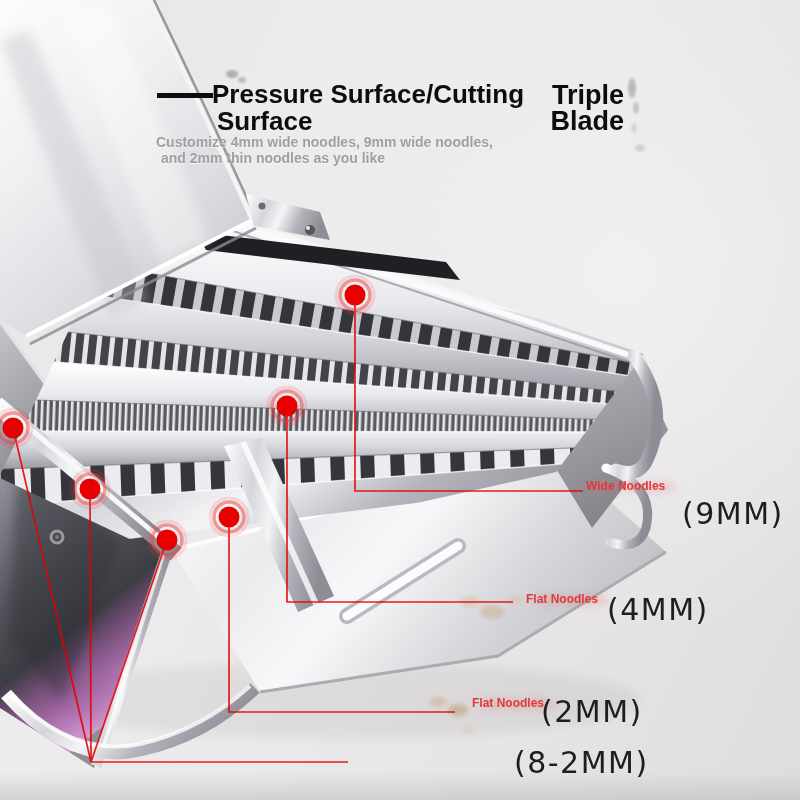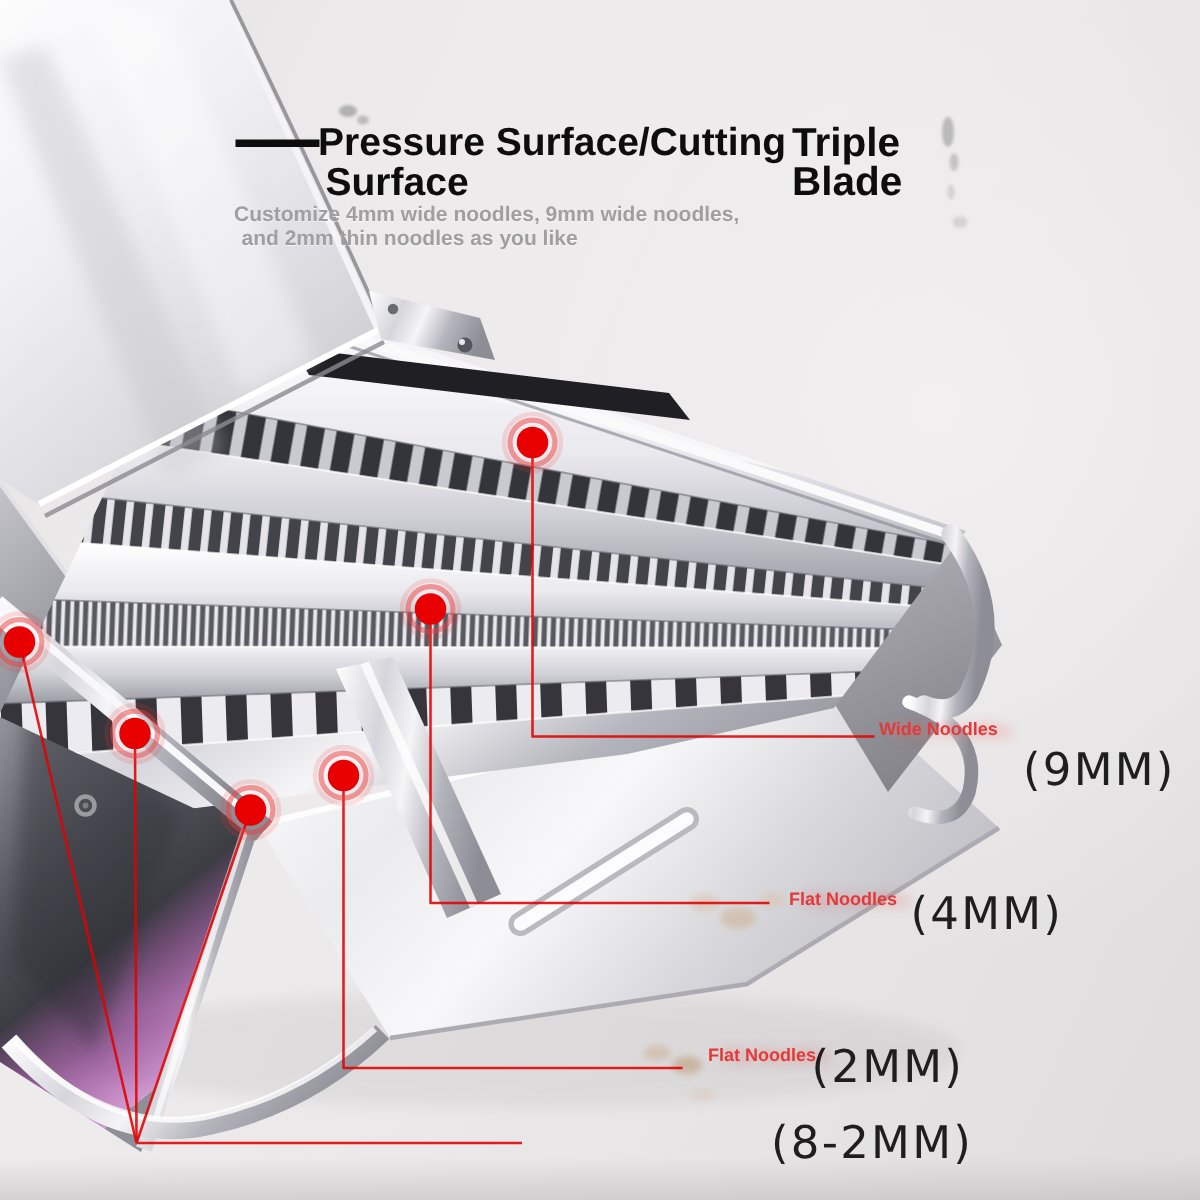--- a/index.html
+++ b/index.html
@@ -11,21 +11,21 @@
       radial-gradient(circle at 78% 34%, #f1efef 0%, rgba(241,239,239,0) 45%),
       linear-gradient(115deg,#e6e4e5 0%,#edebec 30%,#eae8e9 55%,#e4e2e3 80%,#dedcdd 100%);
   }
   svg{position:absolute;left:0;top:0;}
   .abs{position:absolute;}
   .title{
     font-weight:bold;font-size:26px;line-height:27px;color:#0d0d0d;letter-spacing:0px;
   }
   .title .l2{margin-left:5px;}
   .blade{
-    font-weight:bold;font-size:27px;line-height:26px;color:#0d0d0d;text-align:left;width:96px;
+    font-weight:bold;font-size:27px;line-height:26px;color:#0d0d0d;text-align:right;width:96px;
   }
   .pointer-line{background:#0d0d0d;height:5px;width:56px;}
   .caption{
     font-weight:bold;font-size:14px;line-height:16px;color:#9f9fa0;
     text-shadow:0 1px 0 rgba(255,255,255,.6);
   }
   .caption .l2{margin-left:5px;}
   .lab{
     font-weight:bold;font-size:12px;color:#e23a3a;white-space:nowrap;
     text-shadow:9px 1px 7px rgba(236,110,110,.55);

